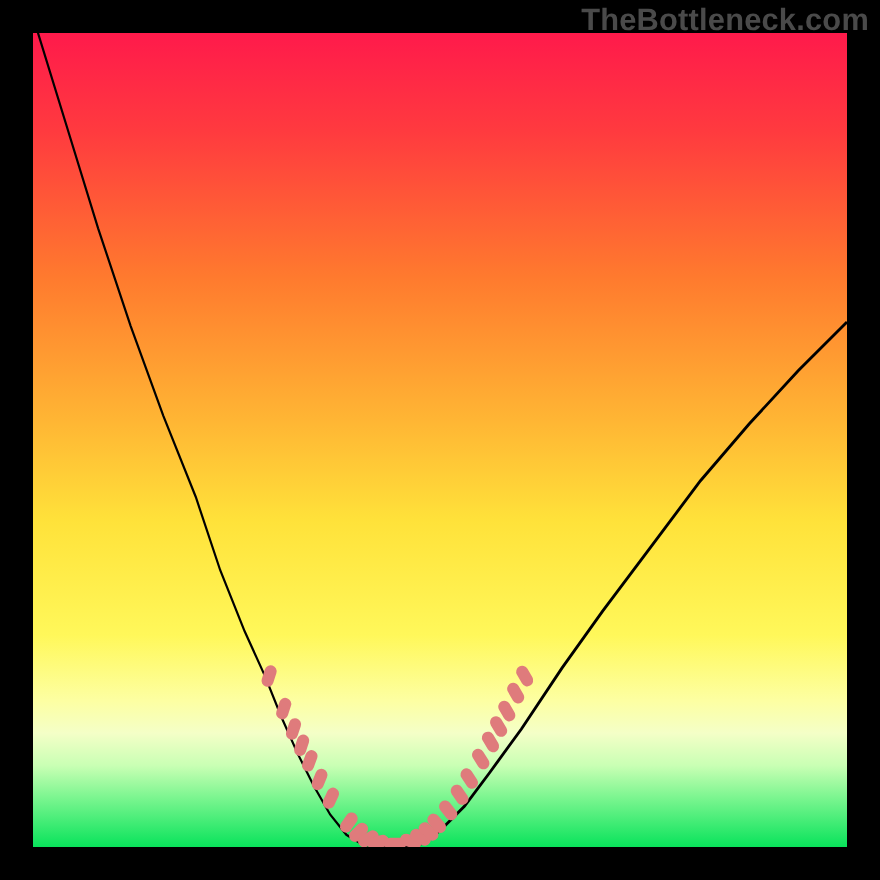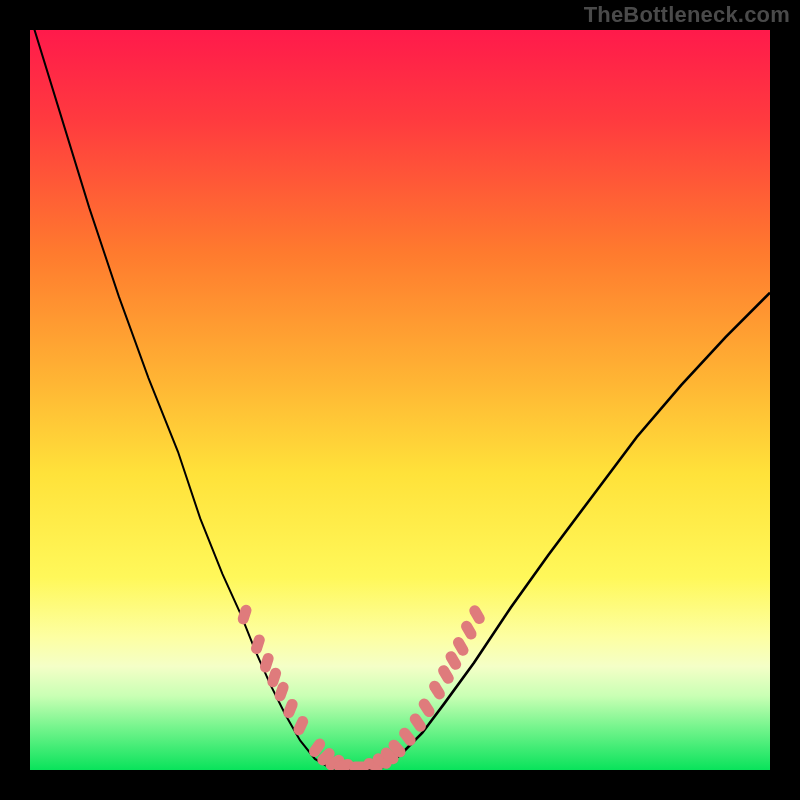--- a/index.html
+++ b/index.html
@@ -15,21 +15,21 @@
     position: relative;
     width: 800px;
     height: 800px;
     background: #000;
   }
   .watermark {
     position: absolute;
     top: 2px;
     right: 10px;
     color: #4a4a4a;
-    font-size: 22px;
+    font-size: 28px;
     font-weight: 600;
     letter-spacing: 0.2px;
     z-index: 10;
   }
   .plot {
     position: absolute;
     left: 30px;
     top: 30px;
     width: 740px;
     height: 740px;

